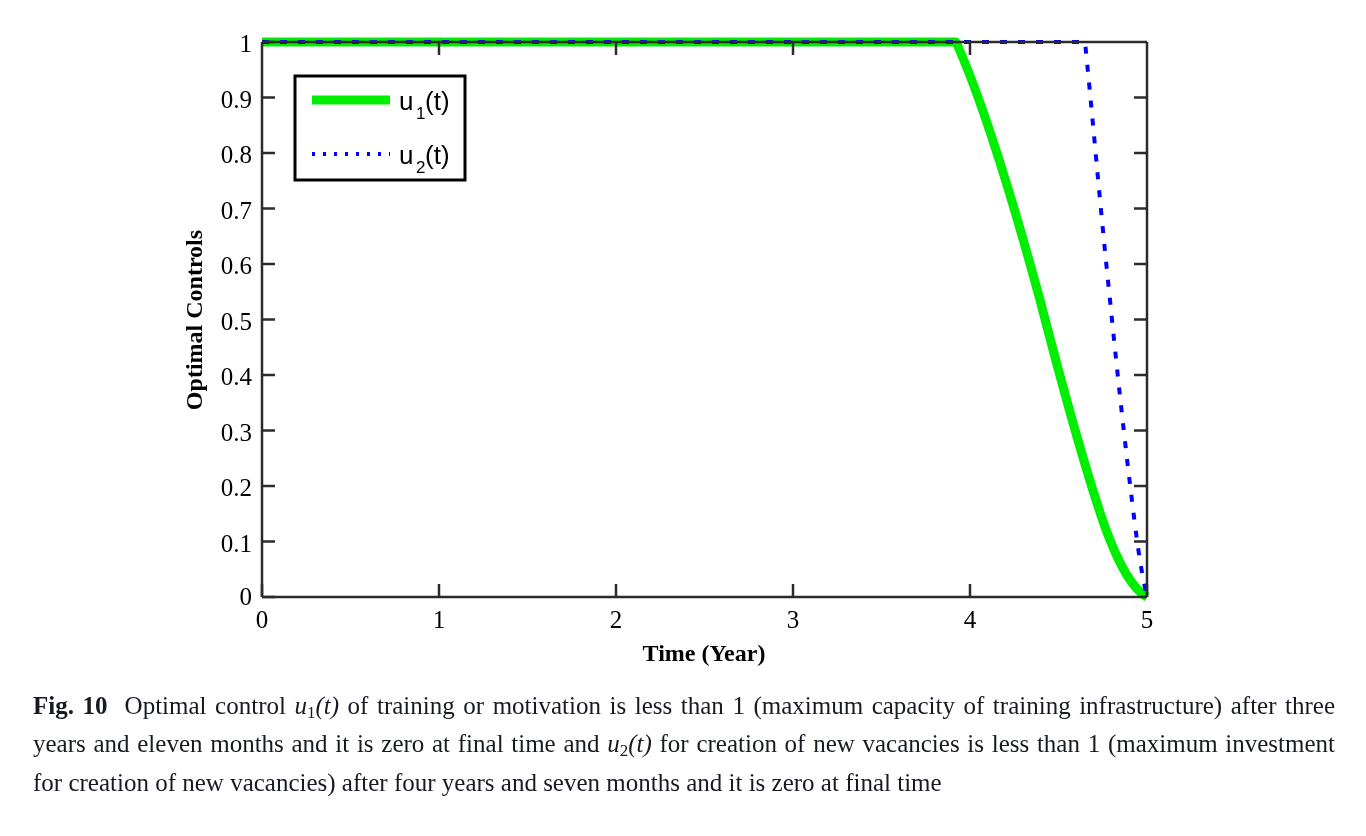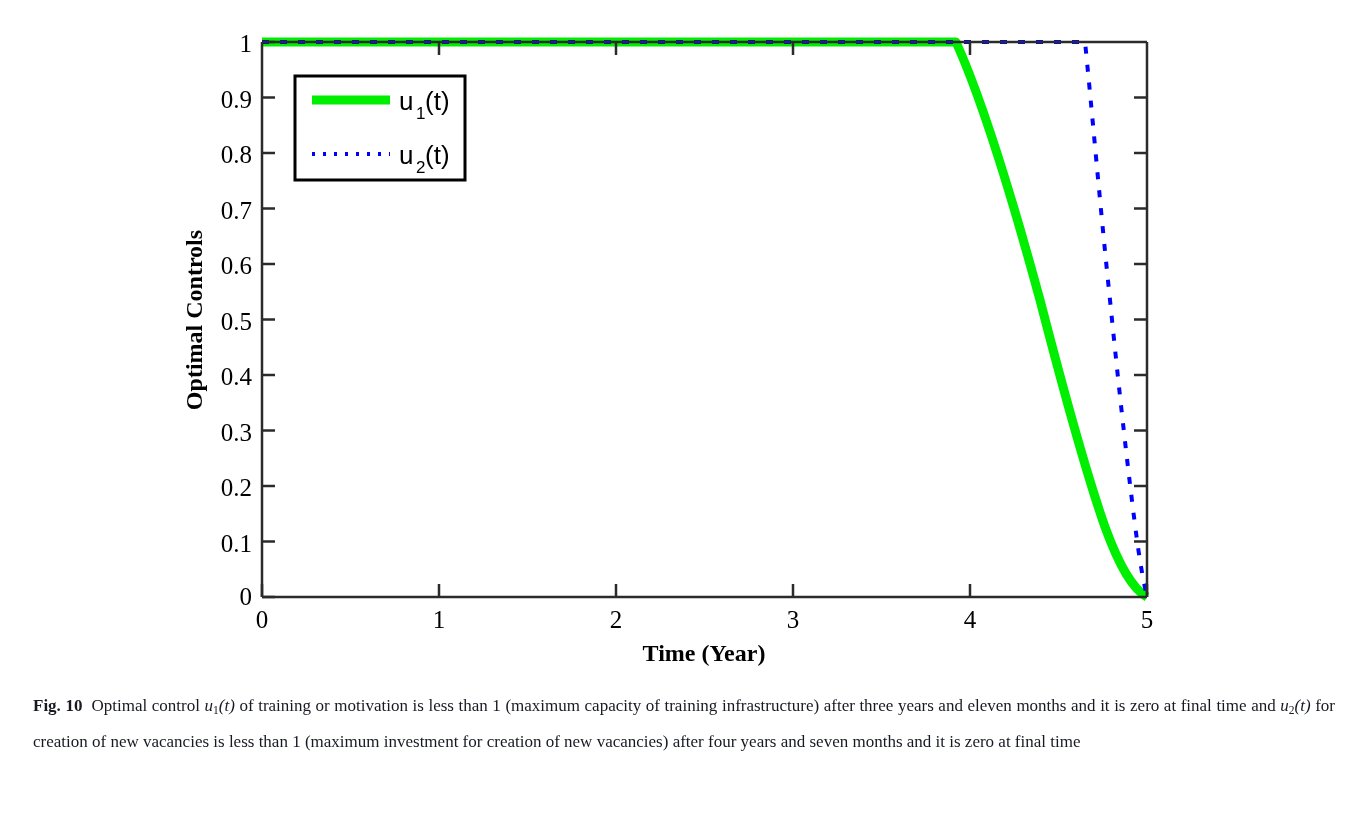--- a/index.html
+++ b/index.html
@@ -51,21 +51,21 @@
     fill: #000000;
   }
 
   
   #caption {
     position: absolute;
     left: 33px;
     top: 690px;
     width: 1302px;
     font-family: "Liberation Serif", "DejaVu Serif", serif;
-    font-size: 17px;
+    font-size: 25px;
     line-height: 31px;
     color: #171a22;
     text-align: justify;
     text-justify: inter-word;
   }
   #caption .fig-label {
     font-weight: 700;
   }
   #caption i {
     font-style: italic;

